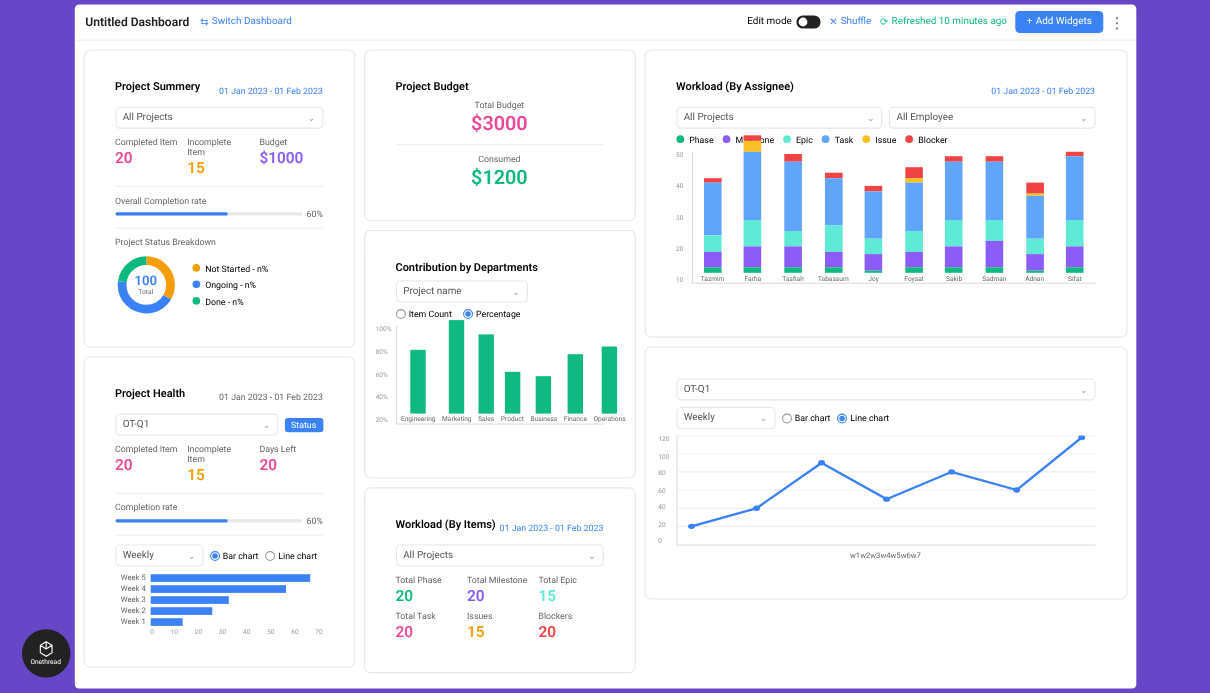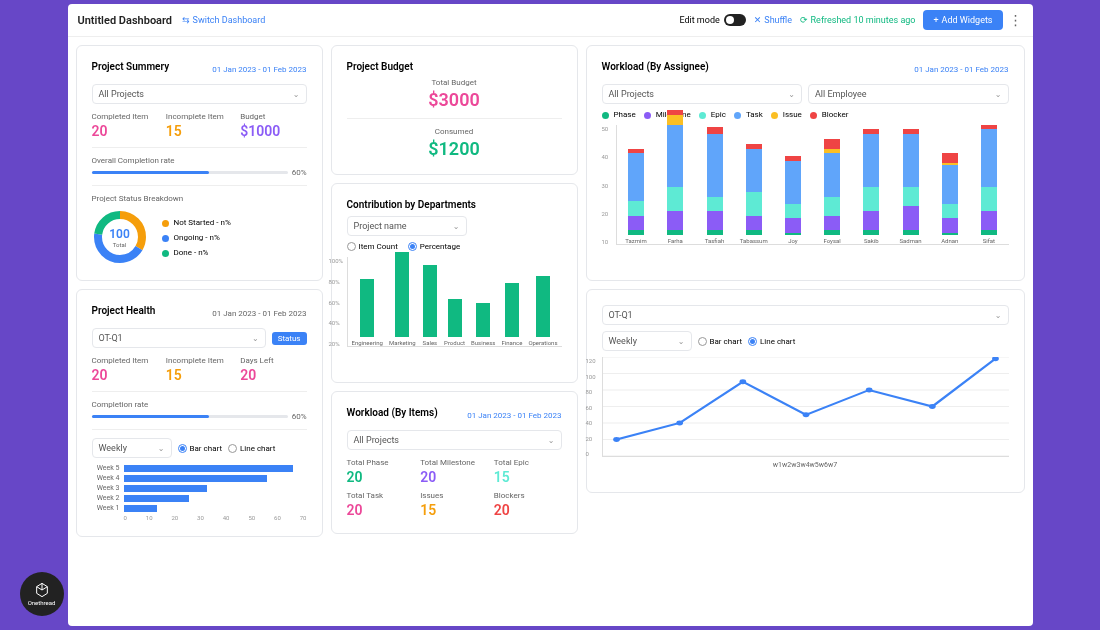--- a/index.html
+++ b/index.html
@@ -10,21 +10,21 @@
 .switch-btn{color:#3b82f6;margin-left:10px;font-size:9px;display:flex;align-items:center;gap:3px}
 .spacer{flex:1}
 .edit-mode{display:flex;align-items:center;gap:4px;font-size:9px;margin-right:8px}
 .toggle{width:22px;height:12px;background:#222;border-radius:6px;position:relative}
 .toggle::after{content:"";position:absolute;width:8px;height:8px;background:#fff;border-radius:50%;top:2px;left:2px}
 .shuffle{color:#3b82f6;font-size:9px;margin-right:8px;display:flex;align-items:center;gap:3px}
 .refresh{color:#10b981;font-size:9px;margin-right:8px;display:flex;align-items:center;gap:3px}
 .add-btn{background:#3b82f6;color:#fff;padding:5px 10px;border-radius:4px;font-size:9px;display:flex;align-items:center;gap:3px}
 .more{margin-left:6px;color:#666;font-size:14px}
 .grid{display:grid;grid-template-columns:247px 247px 1fr;gap:8px;padding:8px;flex:1;overflow:hidden}
-.card{border:1px solid #e5e7eb;border-radius:6px;padding:15px;background:#fff}
+.card{border:1px solid #e5e7eb;border-radius:6px;padding:28px;background:#fff}
 .card-title{font-weight:600;font-size:10px;margin-bottom:6px}
 .card-head{display:flex;justify-content:space-between;align-items:center;margin-bottom:6px}
 .date-range{color:#3b82f6;font-size:8px}
 .select{border:1px solid #e5e7eb;border-radius:4px;padding:4px 6px;font-size:9px;display:flex;justify-content:space-between;align-items:center;color:#555}
 .chev{color:#999;font-size:8px}
 .stats-row{display:flex;gap:8px;margin-top:8px}
 .stat{flex:1}
 .stat-label{font-size:8px;color:#666;margin-bottom:2px}
 .stat-val{font-size:14px;font-weight:600}
 .blue{color:#ec4899}.orange{color:#f59e0b}.purple{color:#8b5cf6}.green{color:#10b981}.red{color:#ef4444}
@@ -35,21 +35,21 @@
 .prog-fill{height:100%;background:#3b82f6;border-radius:2px;width:60%}
 .prog-pct{font-size:8px;color:#666}
 .sub-title{font-size:8px;color:#666;margin-bottom:6px}
 .donut-row{display:flex;align-items:center;gap:14px}
 .donut{width:56px;height:56px;position:relative}
 .donut svg{transform:rotate(-90deg)}
 .donut-center{position:absolute;top:50%;left:50%;transform:translate(-50%,-50%);text-align:center}
 .donut-num{font-size:12px;font-weight:600;color:#3b82f6}
 .donut-lbl{font-size:6px;color:#666}
 .legend{display:flex;flex-direction:column;gap:6px}
-.legend-item{display:flex;align-items:flex-end;gap:5px;font-size:8px}
+.legend-item{display:flex;align-items:flex-start;gap:5px;font-size:8px}
 .dot{width:7px;height:7px;border-radius:50%}
 .status-badge{background:#3b82f6;color:#fff;padding:2px 6px;border-radius:3px;font-size:8px}
 .radio-row{display:flex;gap:10px;margin:6px 0;align-items:center}
 .radio{display:flex;align-items:center;gap:3px;font-size:8px}
 .radio-dot{width:9px;height:9px;border:1px solid #999;border-radius:50%;display:flex;align-items:center;justify-content:center}
 .radio-dot.active{border-color:#3b82f6}
 .radio-dot.active::after{content:"";width:5px;height:5px;background:#3b82f6;border-radius:50%}
 .hbar-chart{font-size:7px}
 .hbar-row{display:flex;align-items:center;gap:4px;margin-bottom:2px}
 .hbar-lbl{width:28px;text-align:right;color:#666}

